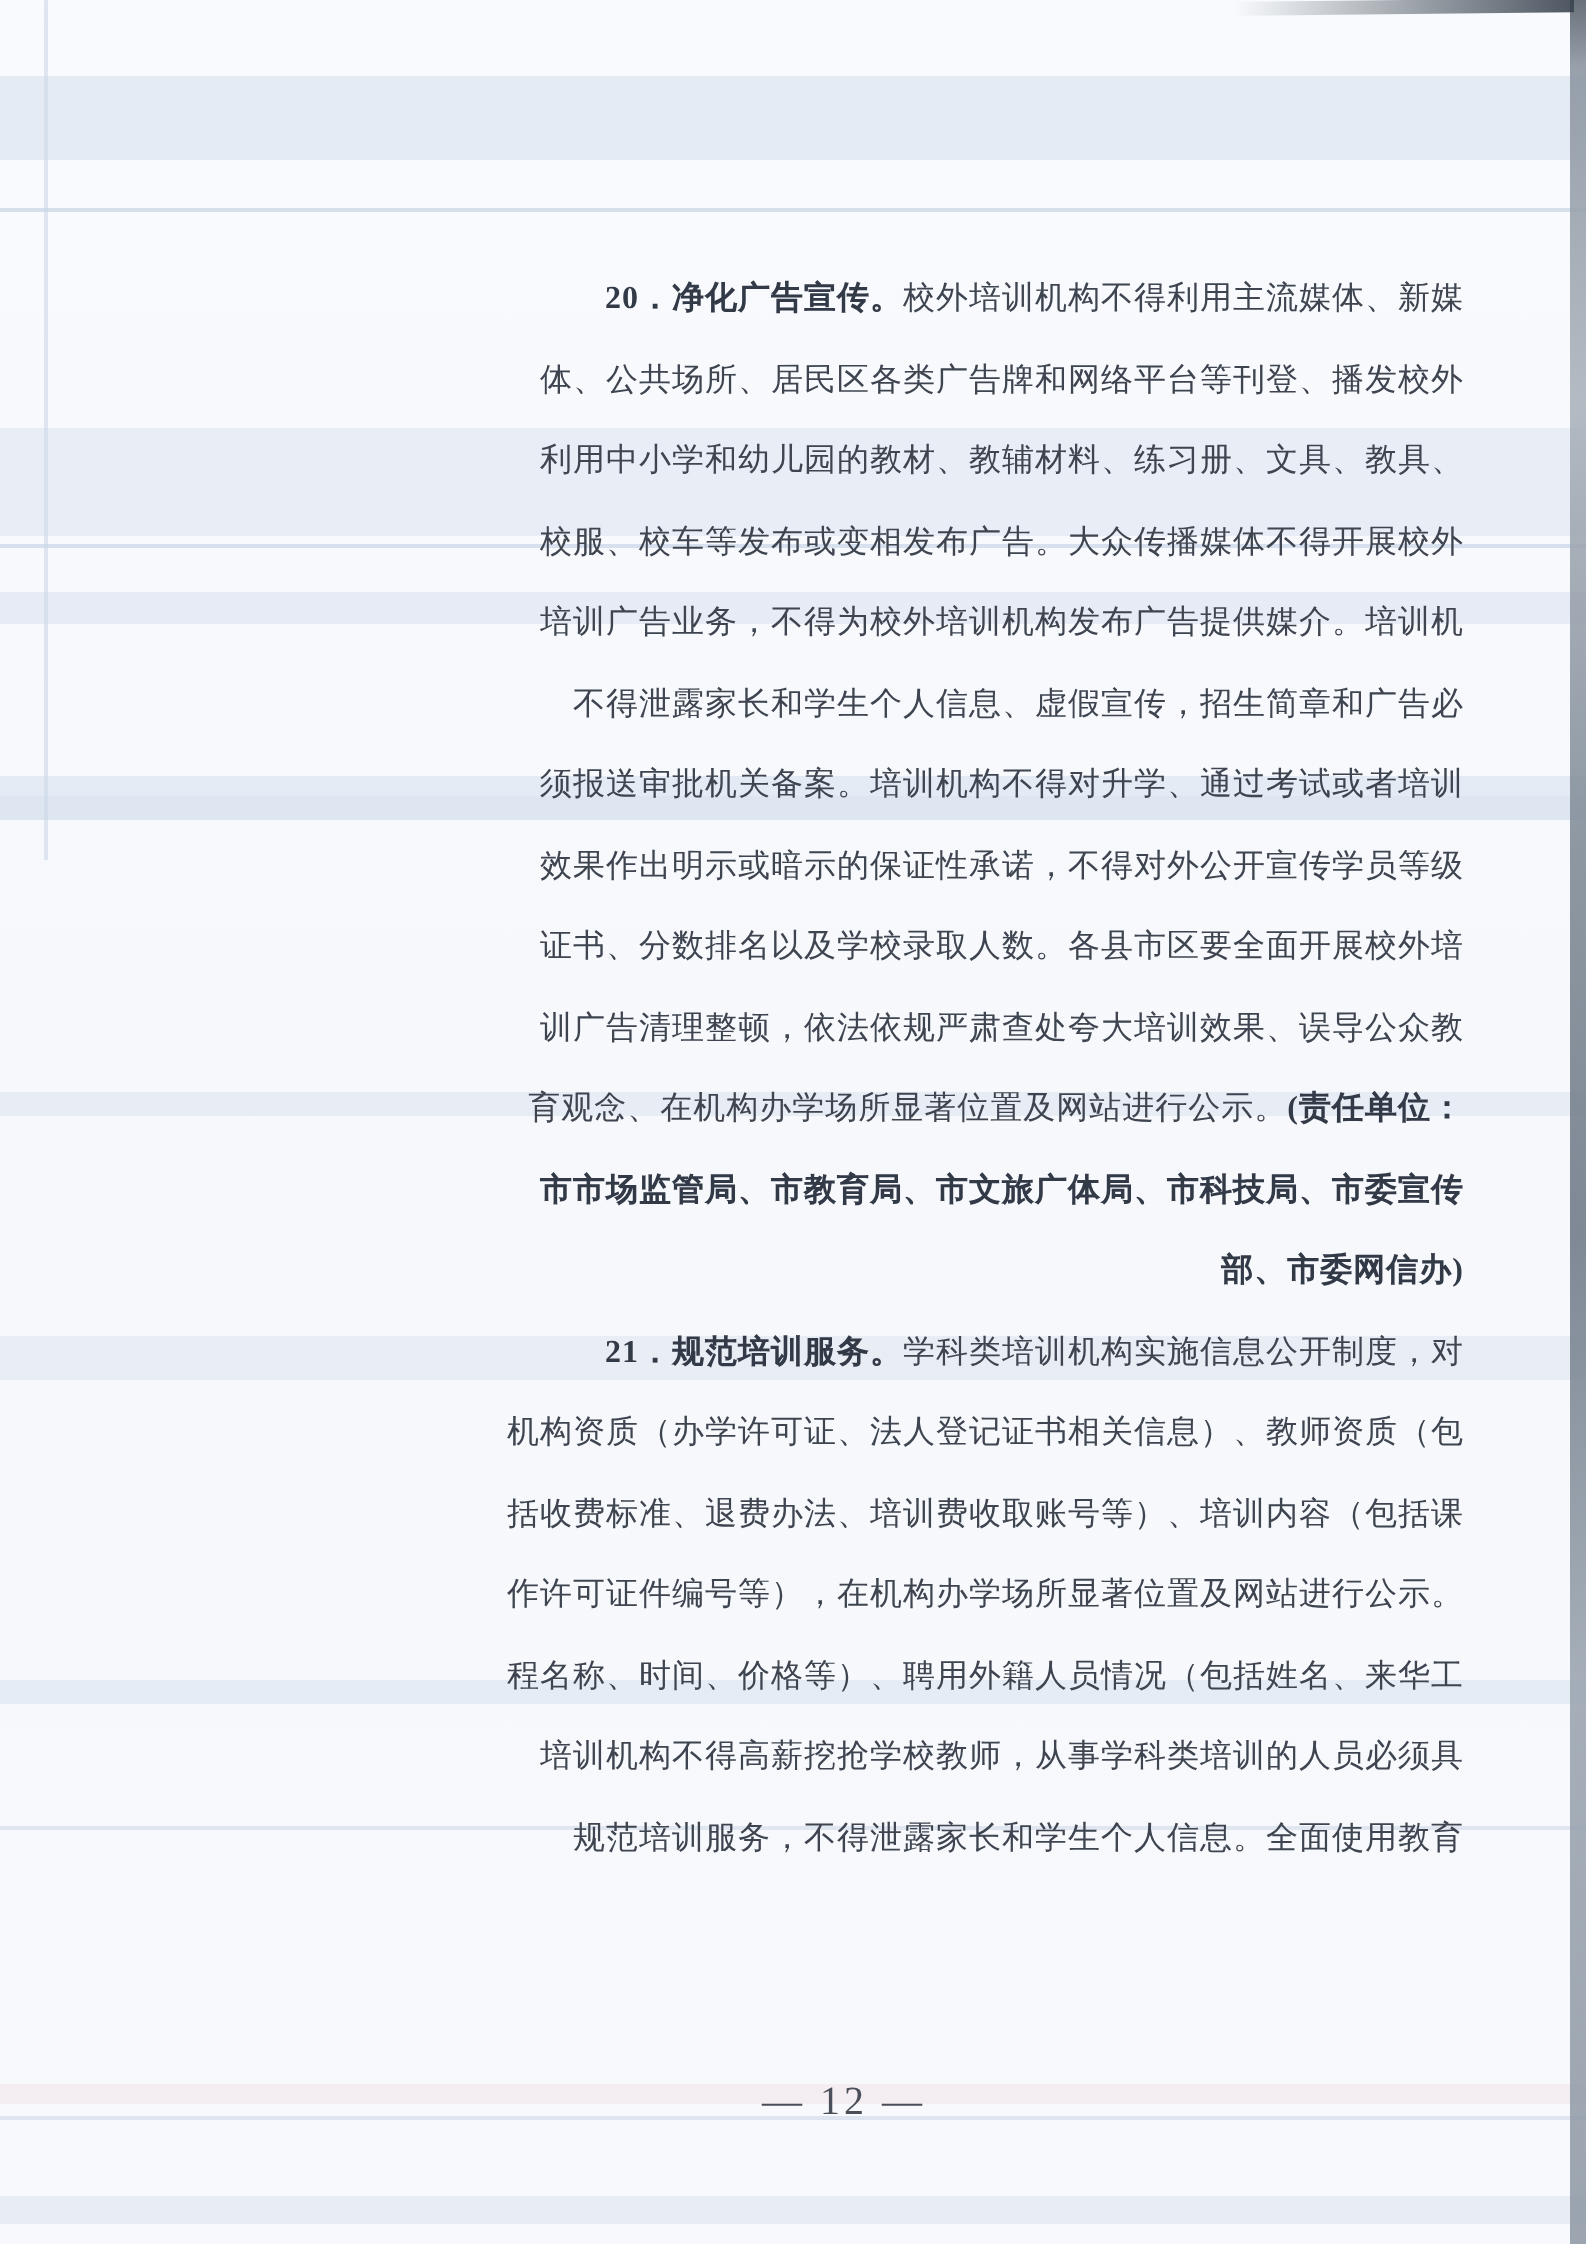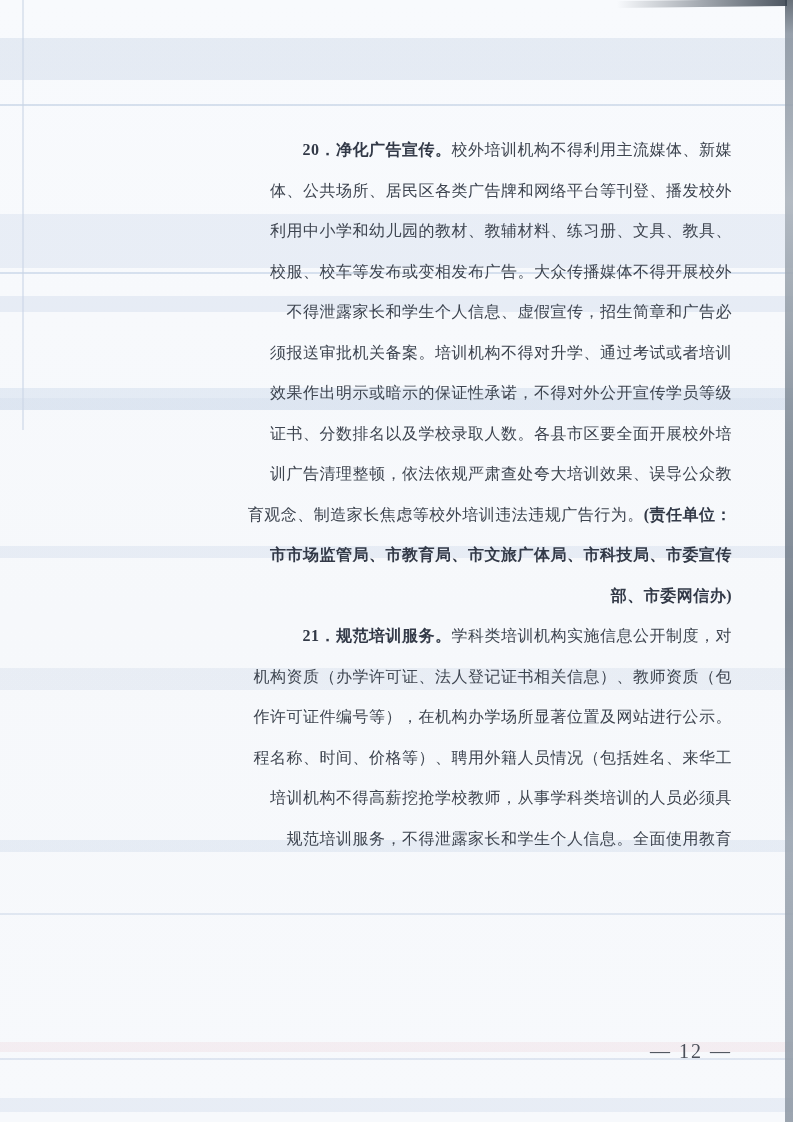--- a/index.html
+++ b/index.html
@@ -74,51 +74,53 @@
     white-space: nowrap; word-break: keep-all;
     font-kerning: none;
     text-align: right;
   }
   .line.indent { padding-left: 50px; }
   .seg { color: #3e4550; }
   .seg.bold { font-weight: bold; color: #323947; }
 
   .page-number {
     position: absolute; left: 112px; top: 1040px; width: 620px;
-    text-align: right; font-size: 20px; letter-spacing: 2px;
+    text-align: center; font-size: 20px; letter-spacing: 2px;
     color: #4a4f59;
   }
 </style>
 </head>
 <body>
 
 <div class="page">
   <div class="streaks"></div>
   <div class="left-fold-line"></div>
   <div class="right-edge-strip"></div>
   <div class="top-corner-smudge"></div>
 
   <div class="text-block">
       <div class="paragraph">
         <div class="line indent"><span class="seg bold">20．净化广告宣传。</span><span class="seg">校外培训机构不得利用主流媒体、新媒</span></div>
         <div class="line"><span class="seg">体、公共场所、居民区各类广告牌和网络平台等刊登、播发校外</span></div>
         <div class="line"><span class="seg">利用中小学和幼儿园的教材、教辅材料、练习册、文具、教具、</span></div>
         <div class="line"><span class="seg">校服、校车等发布或变相发布广告。大众传播媒体不得开展校外</span></div>
+        <div class="line"><span class="seg">培训广告业务，不得为校外培训机构发布广告提供媒介。培训机</span></div>
         <div class="line"><span class="seg">不得泄露家长和学生个人信息、虚假宣传，招生简章和广告必</span></div>
         <div class="line"><span class="seg">须报送审批机关备案。培训机构不得对升学、通过考试或者培训</span></div>
         <div class="line"><span class="seg">效果作出明示或暗示的保证性承诺，不得对外公开宣传学员等级</span></div>
         <div class="line"><span class="seg">证书、分数排名以及学校录取人数。各县市区要全面开展校外培</span></div>
         <div class="line"><span class="seg">训广告清理整顿，依法依规严肃查处夸大培训效果、误导公众教</span></div>
-        <div class="line"><span class="seg">育观念、制造家长焦虑等校外培训违法违规广告行为。</span><span class="seg bold">(责任单位：</span></div>
+        <div class="line"><span class="seg">育观念、在机构办学场所显著位置及网站进行公示。</span><span class="seg bold">(责任单位：</span></div>
         <div class="line"><span class="seg bold">市市场监管局、市教育局、市文旅广体局、市科技局、市委宣传</span></div>
         <div class="line short"><span class="seg bold">部、市委网信办)</span></div>
       </div>
       <div class="paragraph">
         <div class="line indent"><span class="seg bold">21．规范培训服务。</span><span class="seg">学科类培训机构实施信息公开制度，对</span></div>
         <div class="line"><span class="seg">机构资质（办学许可证、法人登记证书相关信息）、教师资质（包</span></div>
+        <div class="line"><span class="seg">括收费标准、退费办法、培训费收取账号等）、培训内容（包括课</span></div>
         <div class="line"><span class="seg">作许可证件编号等），在机构办学场所显著位置及网站进行公示。</span></div>
         <div class="line"><span class="seg">程名称、时间、价格等）、聘用外籍人员情况（包括姓名、来华工</span></div>
         <div class="line"><span class="seg">培训机构不得高薪挖抢学校教师，从事学科类培训的人员必须具</span></div>
         <div class="line"><span class="seg">规范培训服务，不得泄露家长和学生个人信息。全面使用教育</span></div>
       </div>
     </div>
 
   <div class="page-number">— 12 —</div>
 </div>
 

